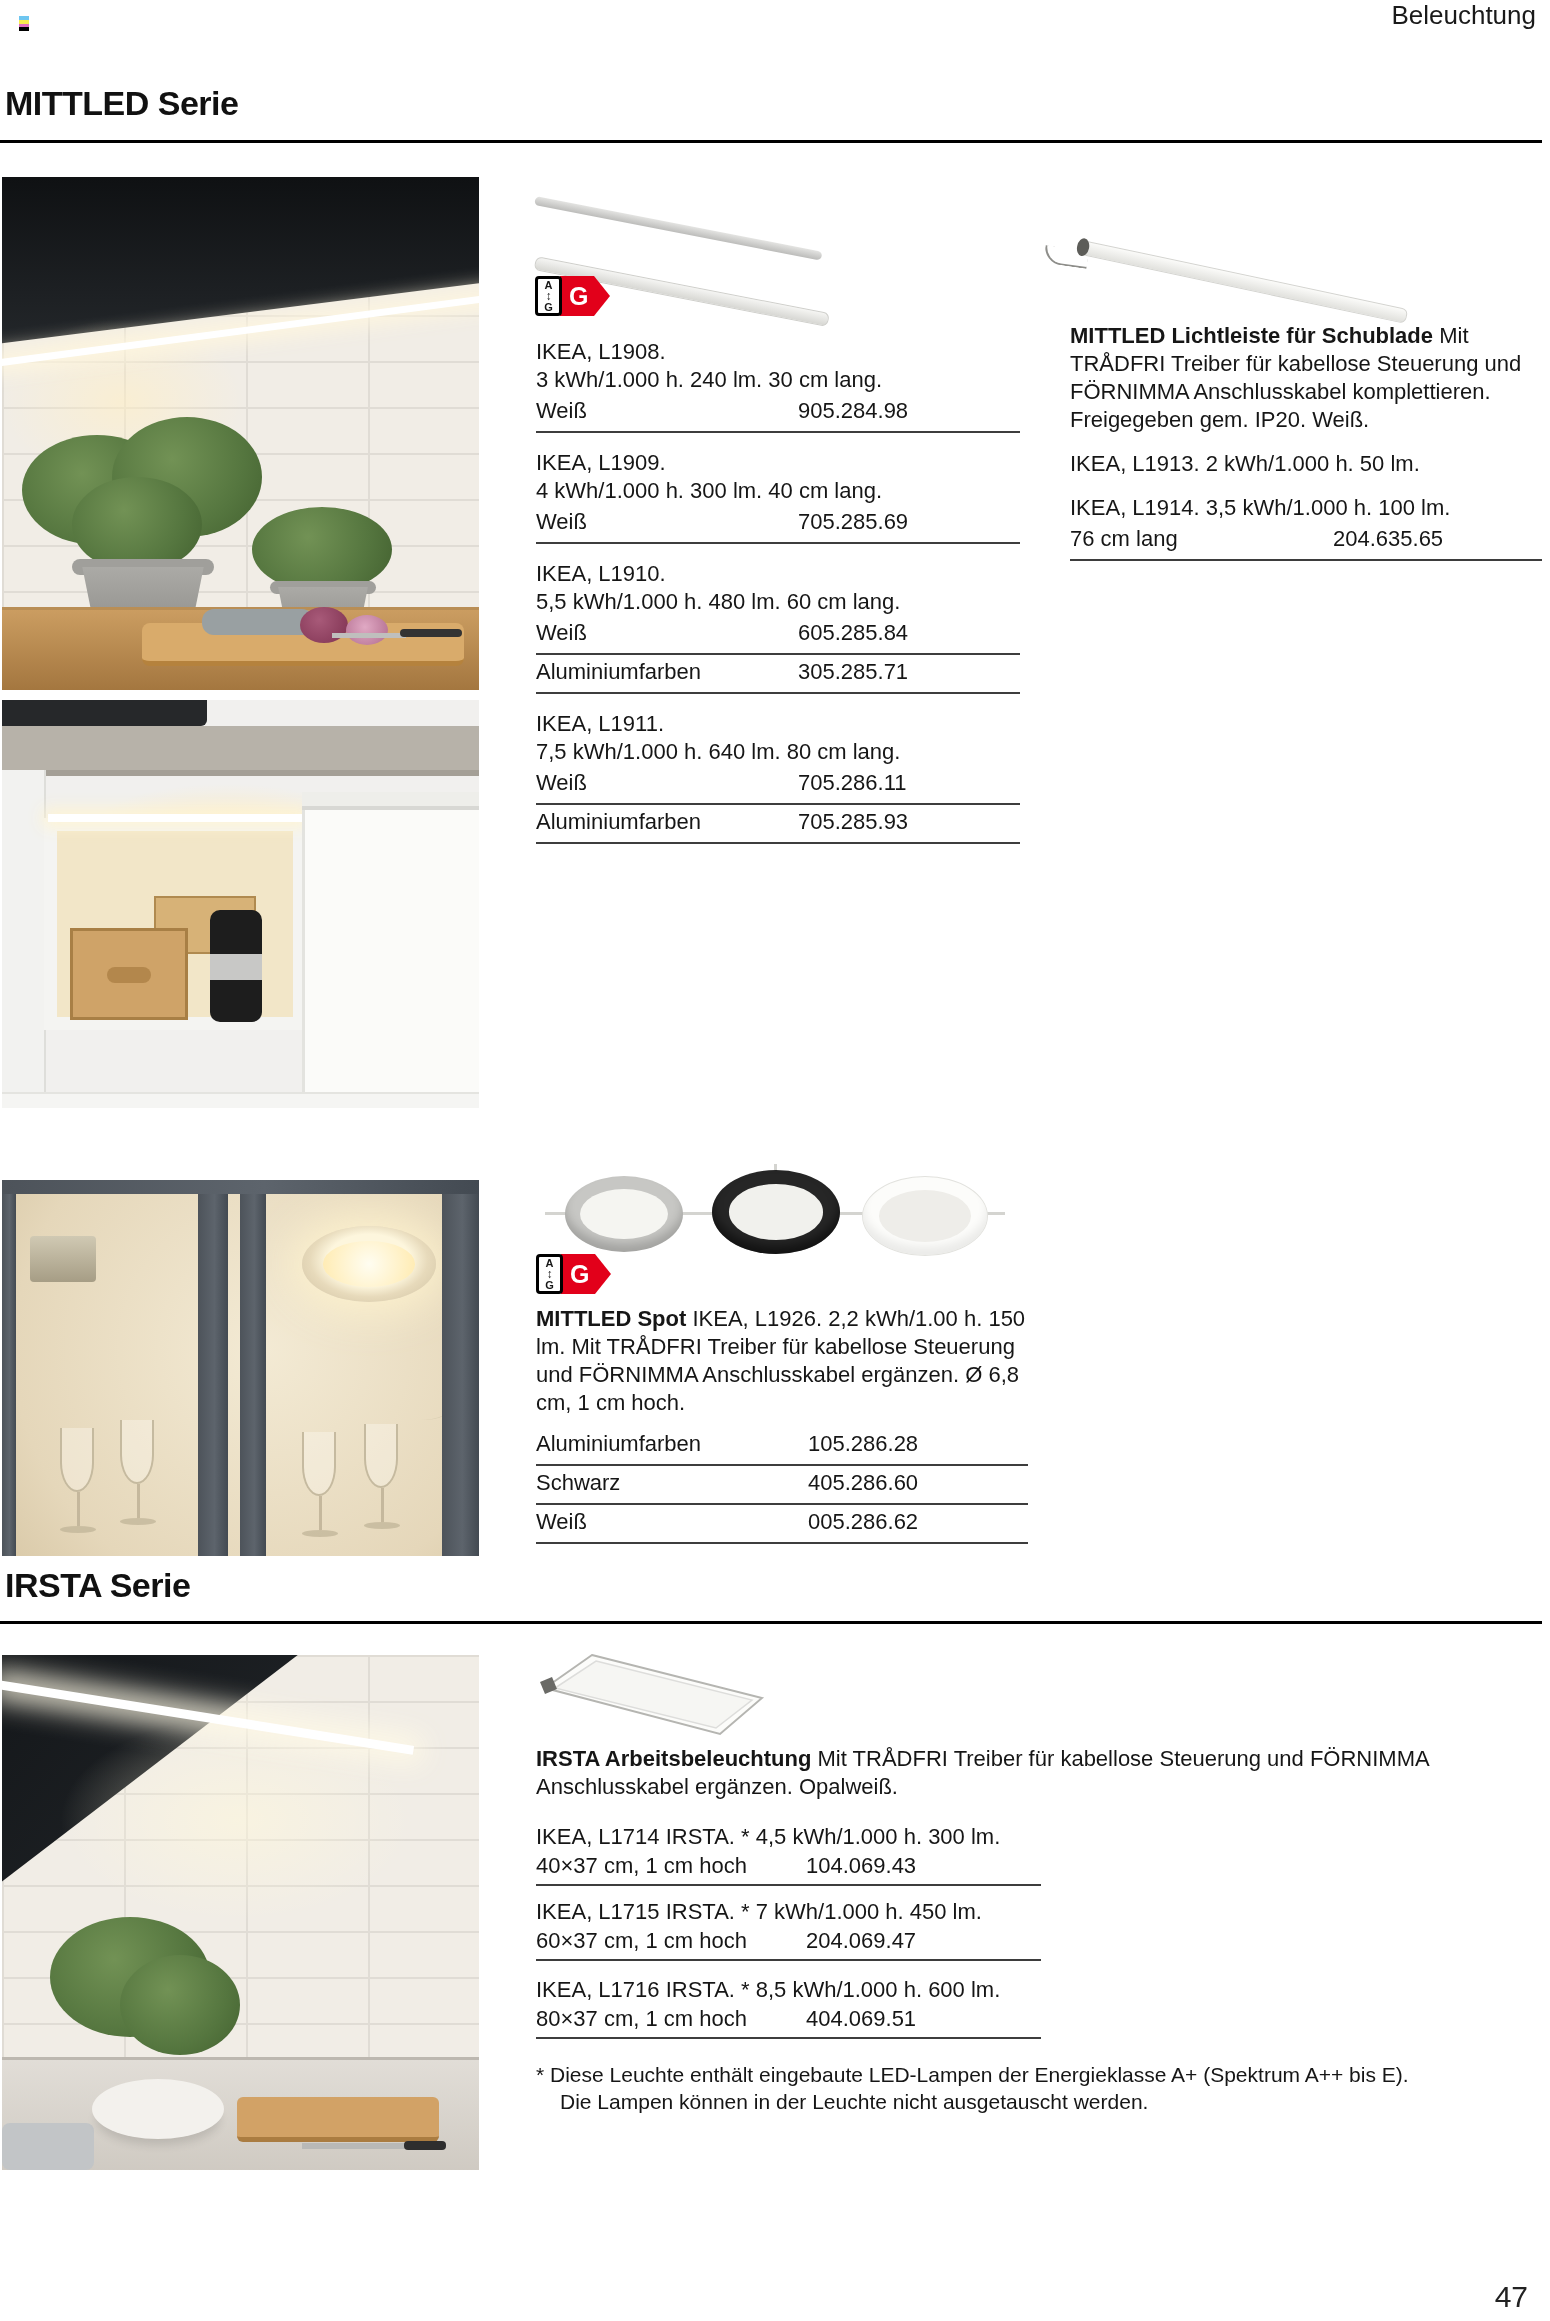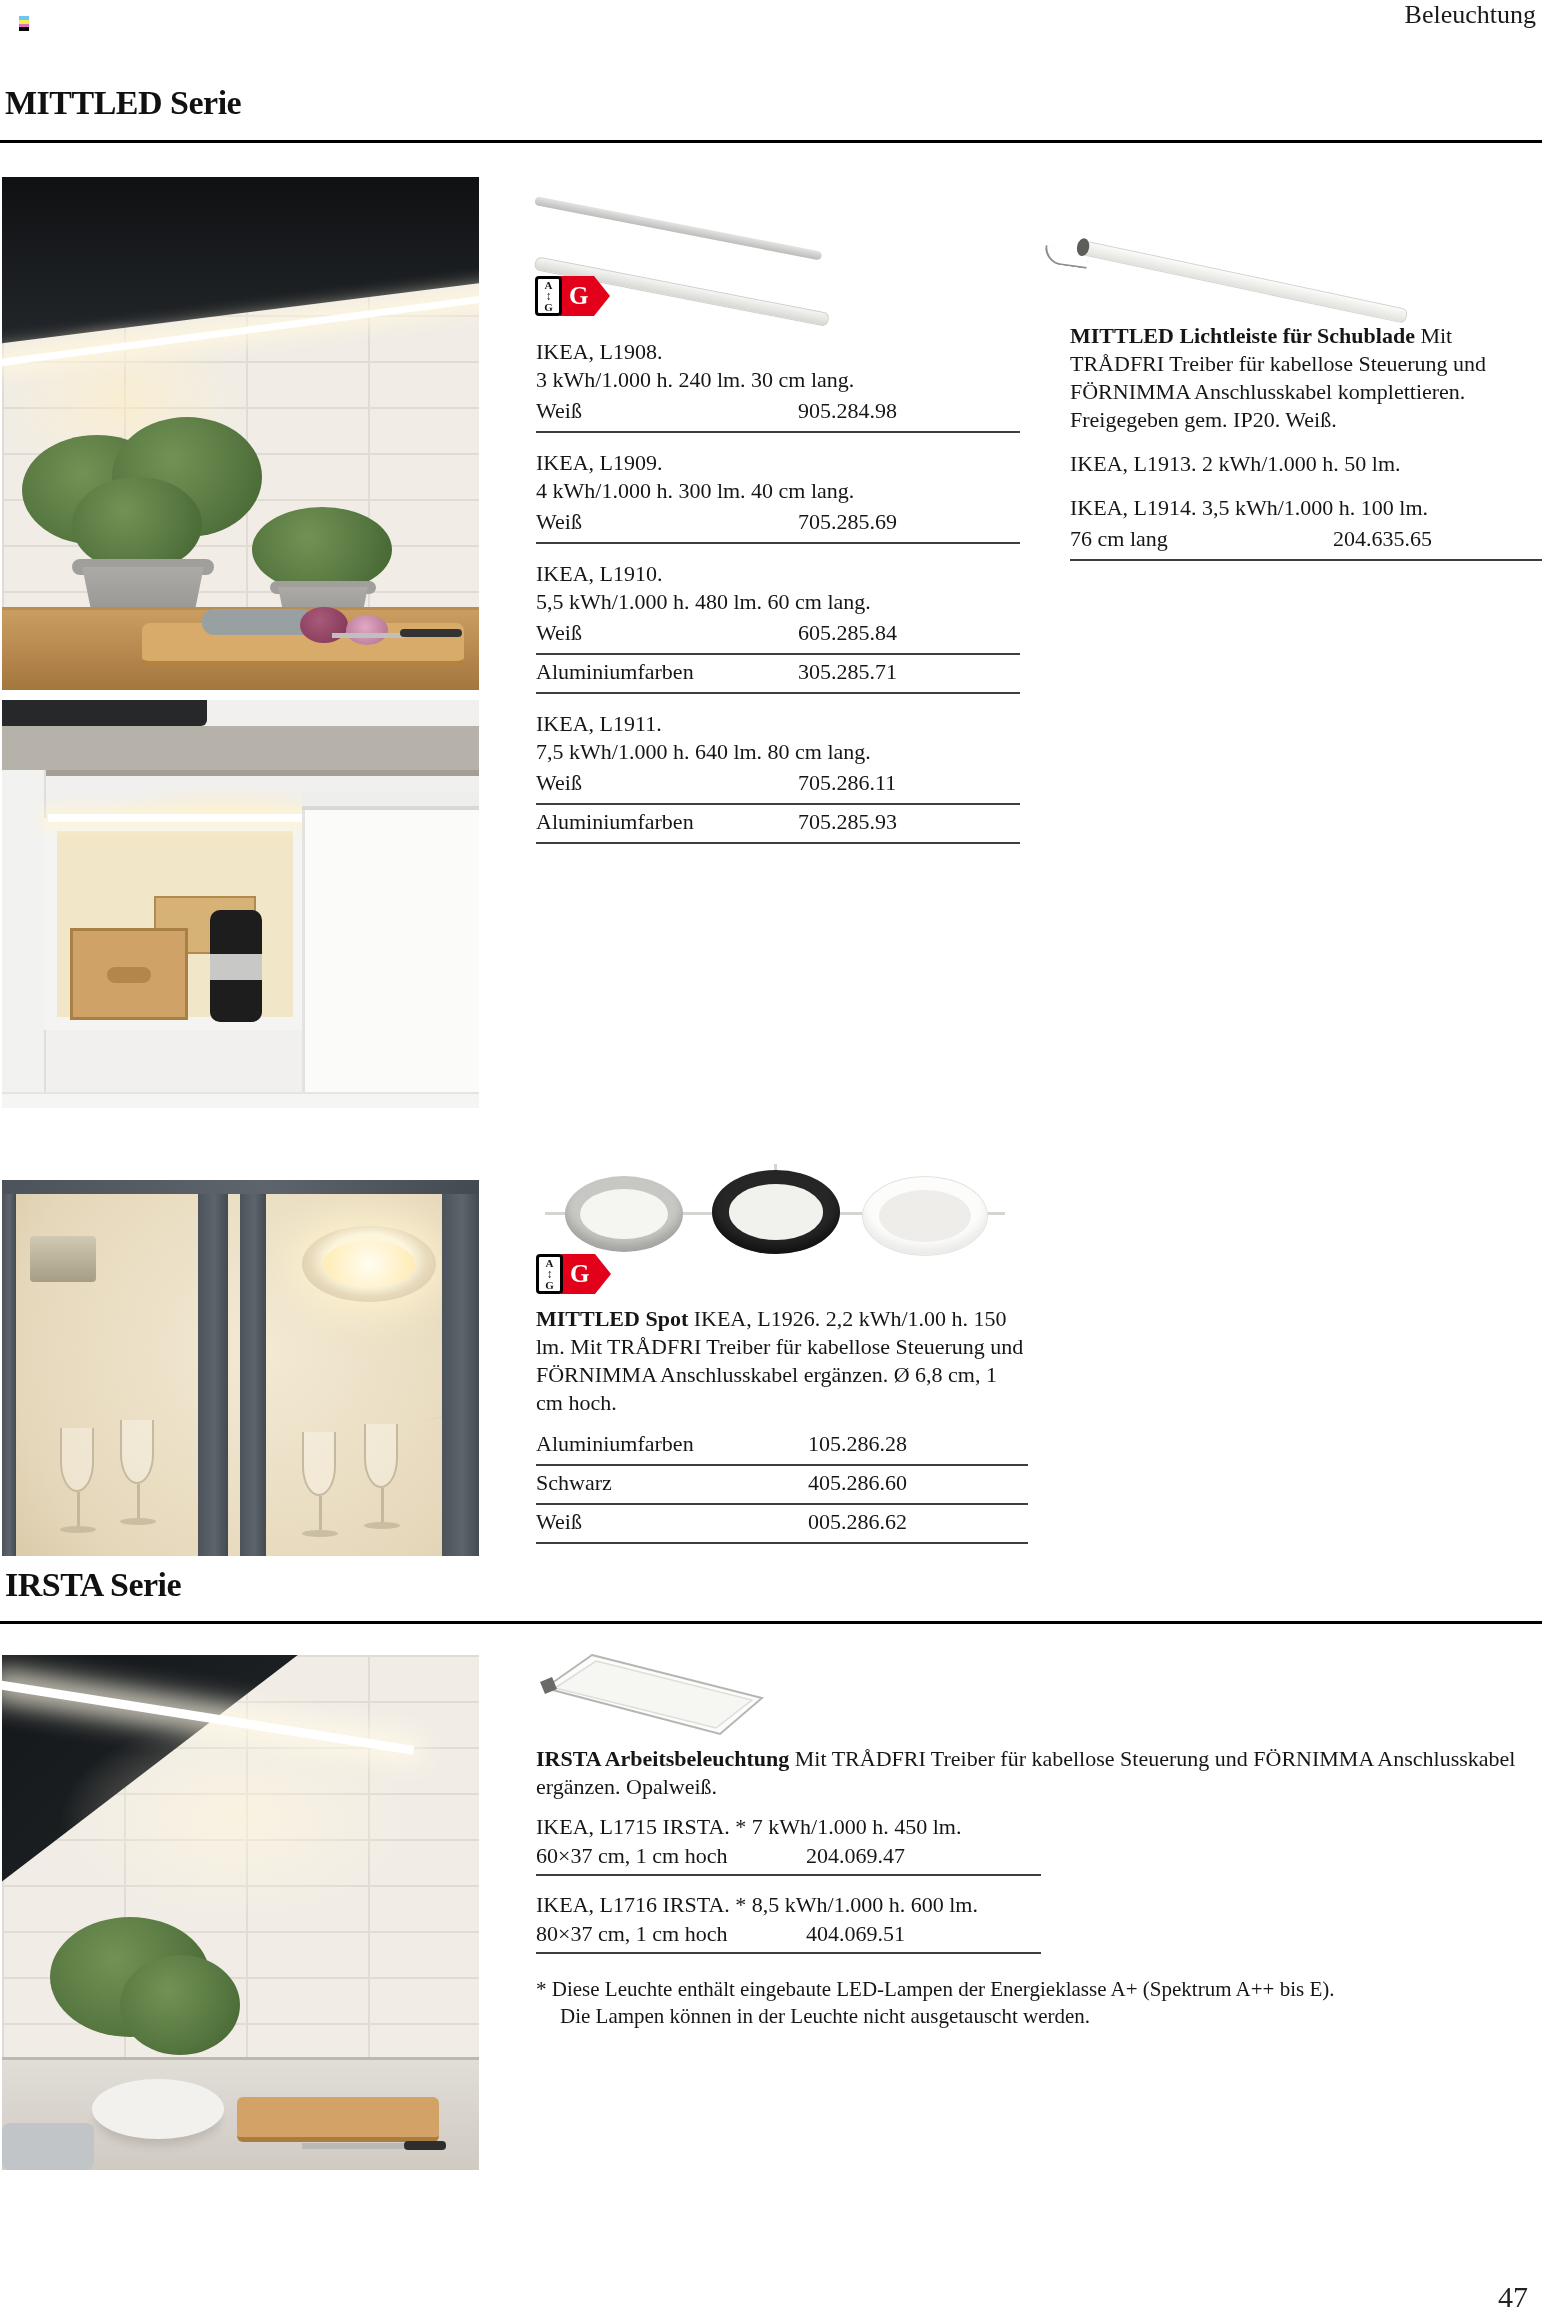--- a/index.html
+++ b/index.html
@@ -1,17 +1,17 @@
 <!DOCTYPE html>
 <html><head>
 <meta charset="utf-8">
 <style>
   html,body{margin:0;padding:0;background:#ffffff;}
   .page{position:relative;width:1542px;height:2321px;background:#ffffff;overflow:hidden;
-        font-family:Liberation Serif, serif;color:#161616;}
+        font-family:Liberation Sans, sans-serif;color:#161616;}
 
   
   .reg-mark{position:absolute;left:19px;top:16px;width:10px;height:15px;display:flex;flex-direction:column;}
   .reg-mark span{flex:1;}
   .header-category{position:absolute;right:6px;top:0px;font-size:26px;color:#1a1a1a;}
   .series-heading{position:absolute;left:5px;margin:0;font-size:34px;font-weight:700;letter-spacing:-0.5px;color:#111;}
   .rule{position:absolute;left:0;width:1550px;height:3px;background:#000;}
 
   .page-number{position:absolute;right:14px;top:2280px;font-size:30px;color:#222;}
 
@@ -358,20 +358,27 @@
   <svg class="panel-svg" width="240" height="95" viewBox="0 0 240 95">
     <polygon points="52,7 222,50 180,86 5,40" fill="#fcfcfa" stroke="#b5b5b1" stroke-width="2"></polygon>
     <polygon points="56,13 212,52 176,80 15,40" fill="#f6f6f3" stroke="#dddddb" stroke-width="1.5"></polygon>
     <polygon points="0,34 12,29 17,41 5,46" fill="#6a6a66"></polygon>
   </svg>
 
   <div class="col c4" style="left:536px;top:1745px;width:1012px;">
     <p class="desc"><strong>IRSTA Arbeitsbeleuchtung</strong> <span>Mit TRÅDFRI Treiber für kabellose Steuerung und FÖRNIMMA Anschlusskabel ergänzen. Opalweiß.</span></p>
 
     <div style="width:505px;">
+      <div class="group" style="margin-top:22px;">
+        <div class="g-id">IKEA, L1714 IRSTA. * 4,5 kWh/1.000 h. 300 lm.</div>
+        <div class="row">
+          <span class="r-label">40×37 cm, 1 cm hoch</span>
+          <span class="r-num">104.069.43</span>
+        </div>
+      </div>
       <div class="group" style="margin-top:12px;">
         <div class="g-id">IKEA, L1715 IRSTA. * 7 kWh/1.000 h. 450 lm.</div>
         <div class="row">
           <span class="r-label">60×37 cm, 1 cm hoch</span>
           <span class="r-num">204.069.47</span>
         </div>
       </div>
       <div class="group" style="margin-top:15px;">
         <div class="g-id">IKEA, L1716 IRSTA. * 8,5 kWh/1.000 h. 600 lm.</div>
         <div class="row">

